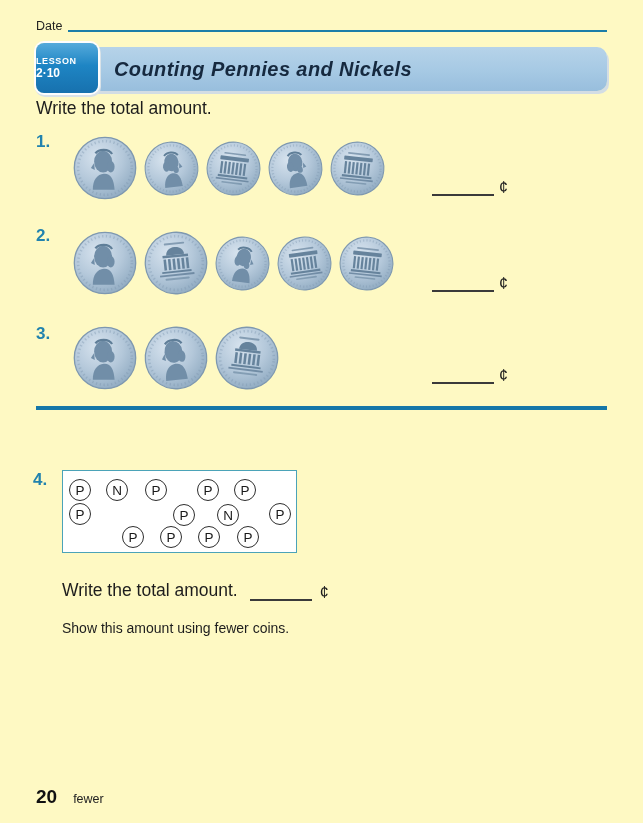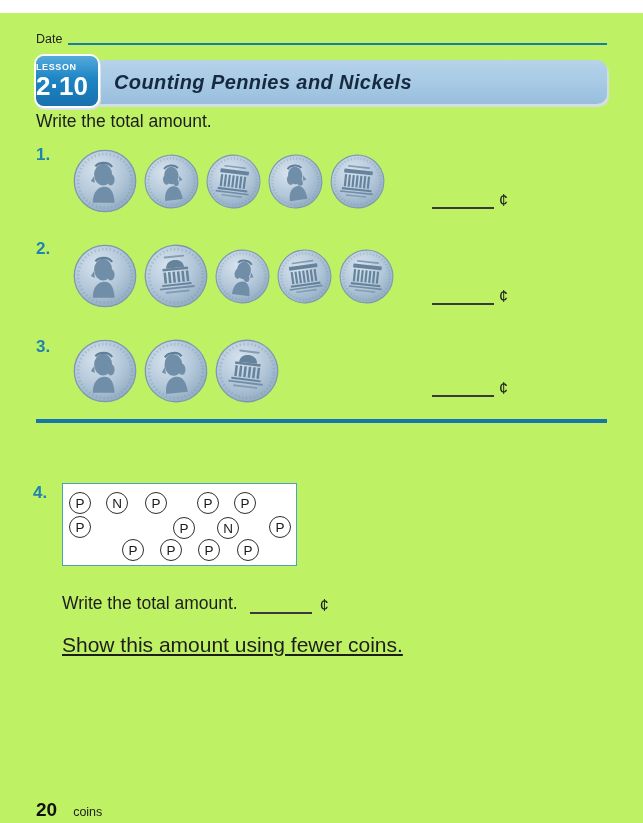--- a/index.html
+++ b/index.html
@@ -1,35 +1,35 @@
 <!DOCTYPE html>
 <html><head>
 <meta charset="utf-8">
 <style>
   html,body{margin:0;padding:0;background:#ffffff;}
   body{width:643px;height:823px;position:relative;font-family:"Liberation Sans","DejaVu Sans",sans-serif;color:#1d1d1d;overflow:hidden;}
-  .page{position:absolute;inset:0;background:#bef264;margin-top:13px;}
+  .page{position:absolute;inset:0;background:#fef9c3;}
 
   
   .date-row{position:absolute;top:16px;left:36px;width:571px;display:flex;align-items:flex-end;}
   .date-label{font-size:12.5px;color:#222;padding-right:6px;line-height:1;}
   .date-line{flex:1;border-bottom:2px solid #1a7da8;height:14px;}
 
   
   .lesson-banner{position:absolute;top:47px;left:36px;width:571px;height:44px;
     background:linear-gradient(180deg,#b6d3e9 0%,#a6c9e4 55%,#98bedd 100%);
     border-radius:10px;box-shadow:2px 3px 0 #d3dde4;}
   .lesson-title{position:absolute;left:78px;top:0;height:44px;display:flex;align-items:center;
     margin:0;font-size:20px;font-weight:bold;color:#16293f;letter-spacing:.4px;font-style:italic;}
   .lesson-badge{position:absolute;left:0;top:-4px;width:62px;height:50px;border-radius:8px;
     background:linear-gradient(180deg,#55aadb 0%,#1e85c4 45%,#1771ae 100%);
     box-shadow:0 0 0 2px #fdfdfd,1px 2px 0 2px #d9e2e8;
     display:flex;flex-direction:column;align-items:flex-start;justify-content:center;color:#fff;}
   .lesson-word{font-size:9px;font-weight:bold;letter-spacing:.6px;line-height:1.1;}
-  .lesson-num{font-size:26px;font-weight:bold;line-height:1;}
+  .lesson-num{font-size:12px;font-weight:bold;line-height:1;}
 
   .instruction{position:absolute;top:98px;left:36px;margin:0;font-size:17.5px;color:#1d1d1d;}
 
   
   .problem{position:absolute;left:36px;width:571px;}
   .p1{top:130px;height:76px;}
   .p2{top:224px;height:78px;}
   .p3{top:322px;height:72px;}
   .prob-num{position:absolute;left:0;top:2px;font-size:17px;font-weight:bold;color:#2283ae;}
   .coins{margin-left:37px;height:100%;display:flex;align-items:center;gap:7px;}
@@ -54,21 +54,21 @@
   
   .p4-num{position:absolute;left:33px;top:470px;font-size:17px;font-weight:bold;color:#2283ae;}
   .letter-box{position:absolute;left:62px;top:470px;width:235px;height:83px;
     border:1.5px solid #4ba3b8;background:#fff;box-sizing:border-box;}
   .coin-letter{position:absolute;width:22px;height:22px;border:1.6px solid #2e2e2e;border-radius:50%;
     box-sizing:border-box;display:flex;align-items:center;justify-content:center;
     font-size:13.5px;color:#1a1a1a;background:#fff;}
 
   .write-line{position:absolute;top:580px;left:62px;margin:0;font-size:17.5px;display:flex;align-items:flex-end;gap:8px;}
   .write-line .blank{width:62px;margin-left:4px;}
-  .show-line{position:absolute;top:620px;left:62px;margin:0;font-size:21px;text-decoration:underline;}
+  .show-line{position:absolute;top:620px;left:62px;margin:0;font-size:14px;}
 
   
   .footer{position:absolute;top:786px;left:36px;display:flex;align-items:baseline;gap:16px;}
   .page-num{font-size:19px;font-weight:bold;color:#111;}
   .page-word{font-size:12.5px;color:#222;}
 
   .svg-defs{position:absolute;width:0;height:0;overflow:hidden;}
 </style>
 </head>
 <body>
@@ -249,16 +249,16 @@
 
   <p class="write-line">
     <span>Write the total amount.</span>
     <span class="blank"></span>
     <span class="cent">¢</span>
   </p>
   <p class="show-line">Show this amount using fewer coins.</p>
 
   <div class="footer">
     <span class="page-num">20</span>
-    <span class="page-word">coins</span>
+    <span class="page-word">fewer</span>
   </div>
 
 </div>
 
 </body></html>

